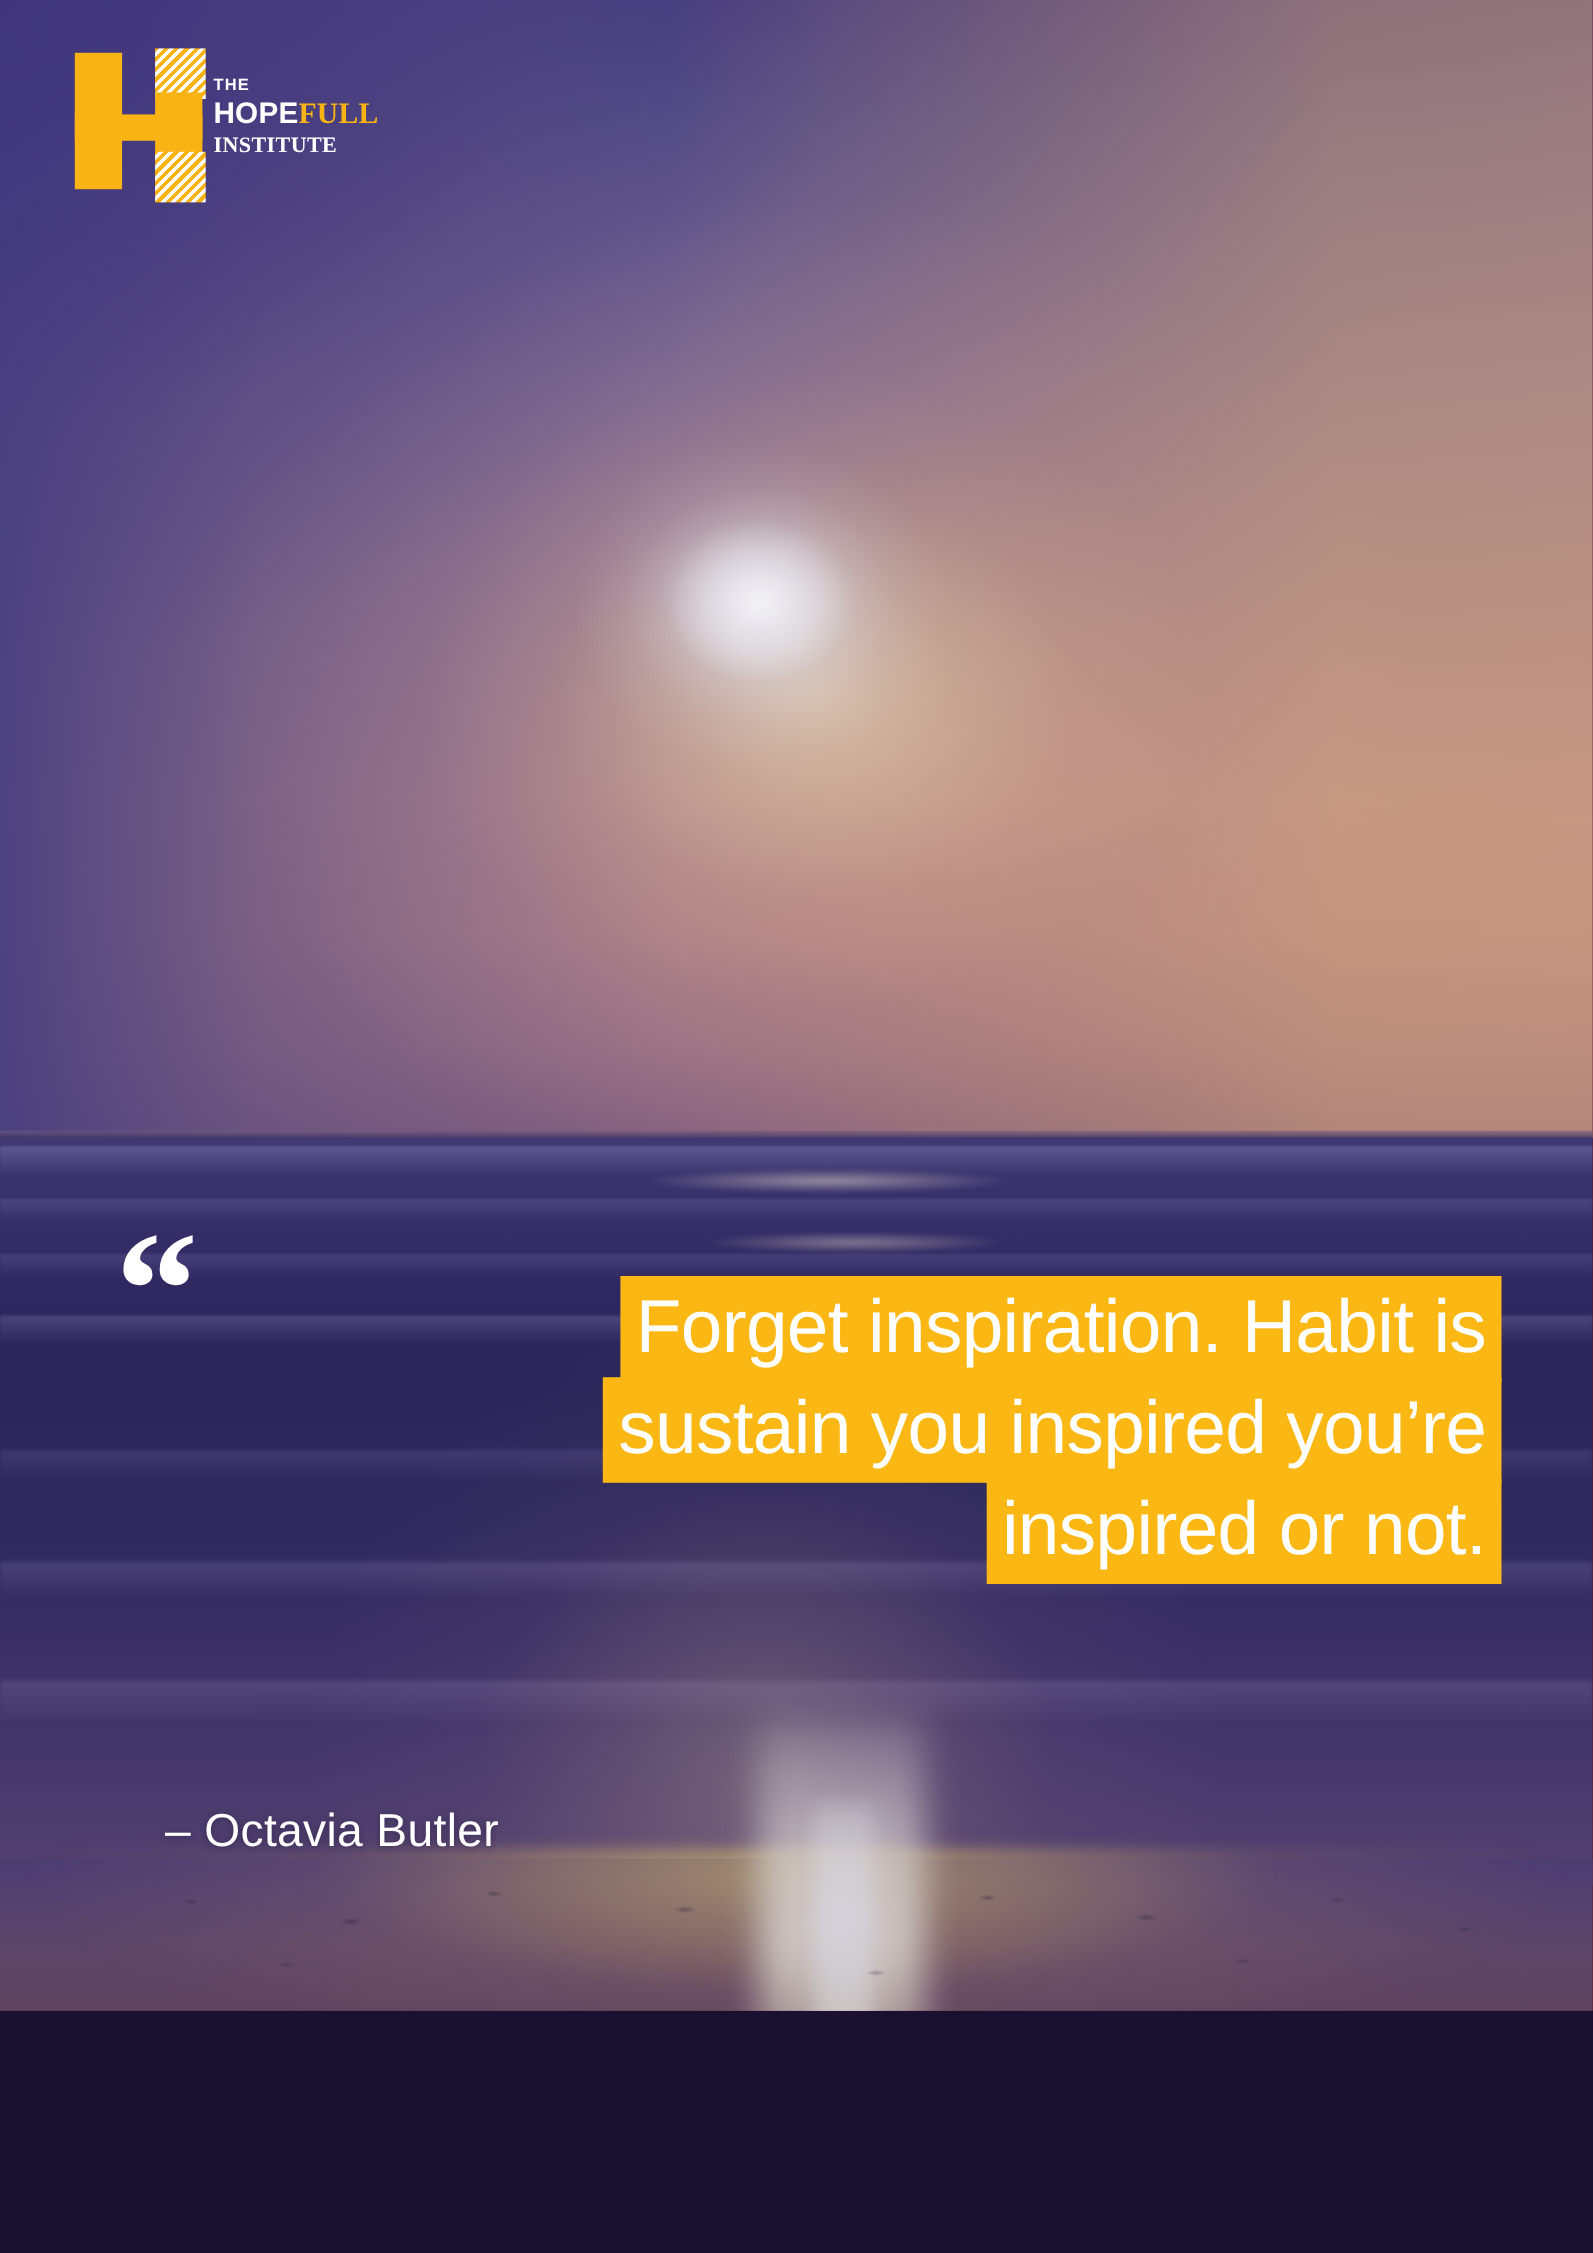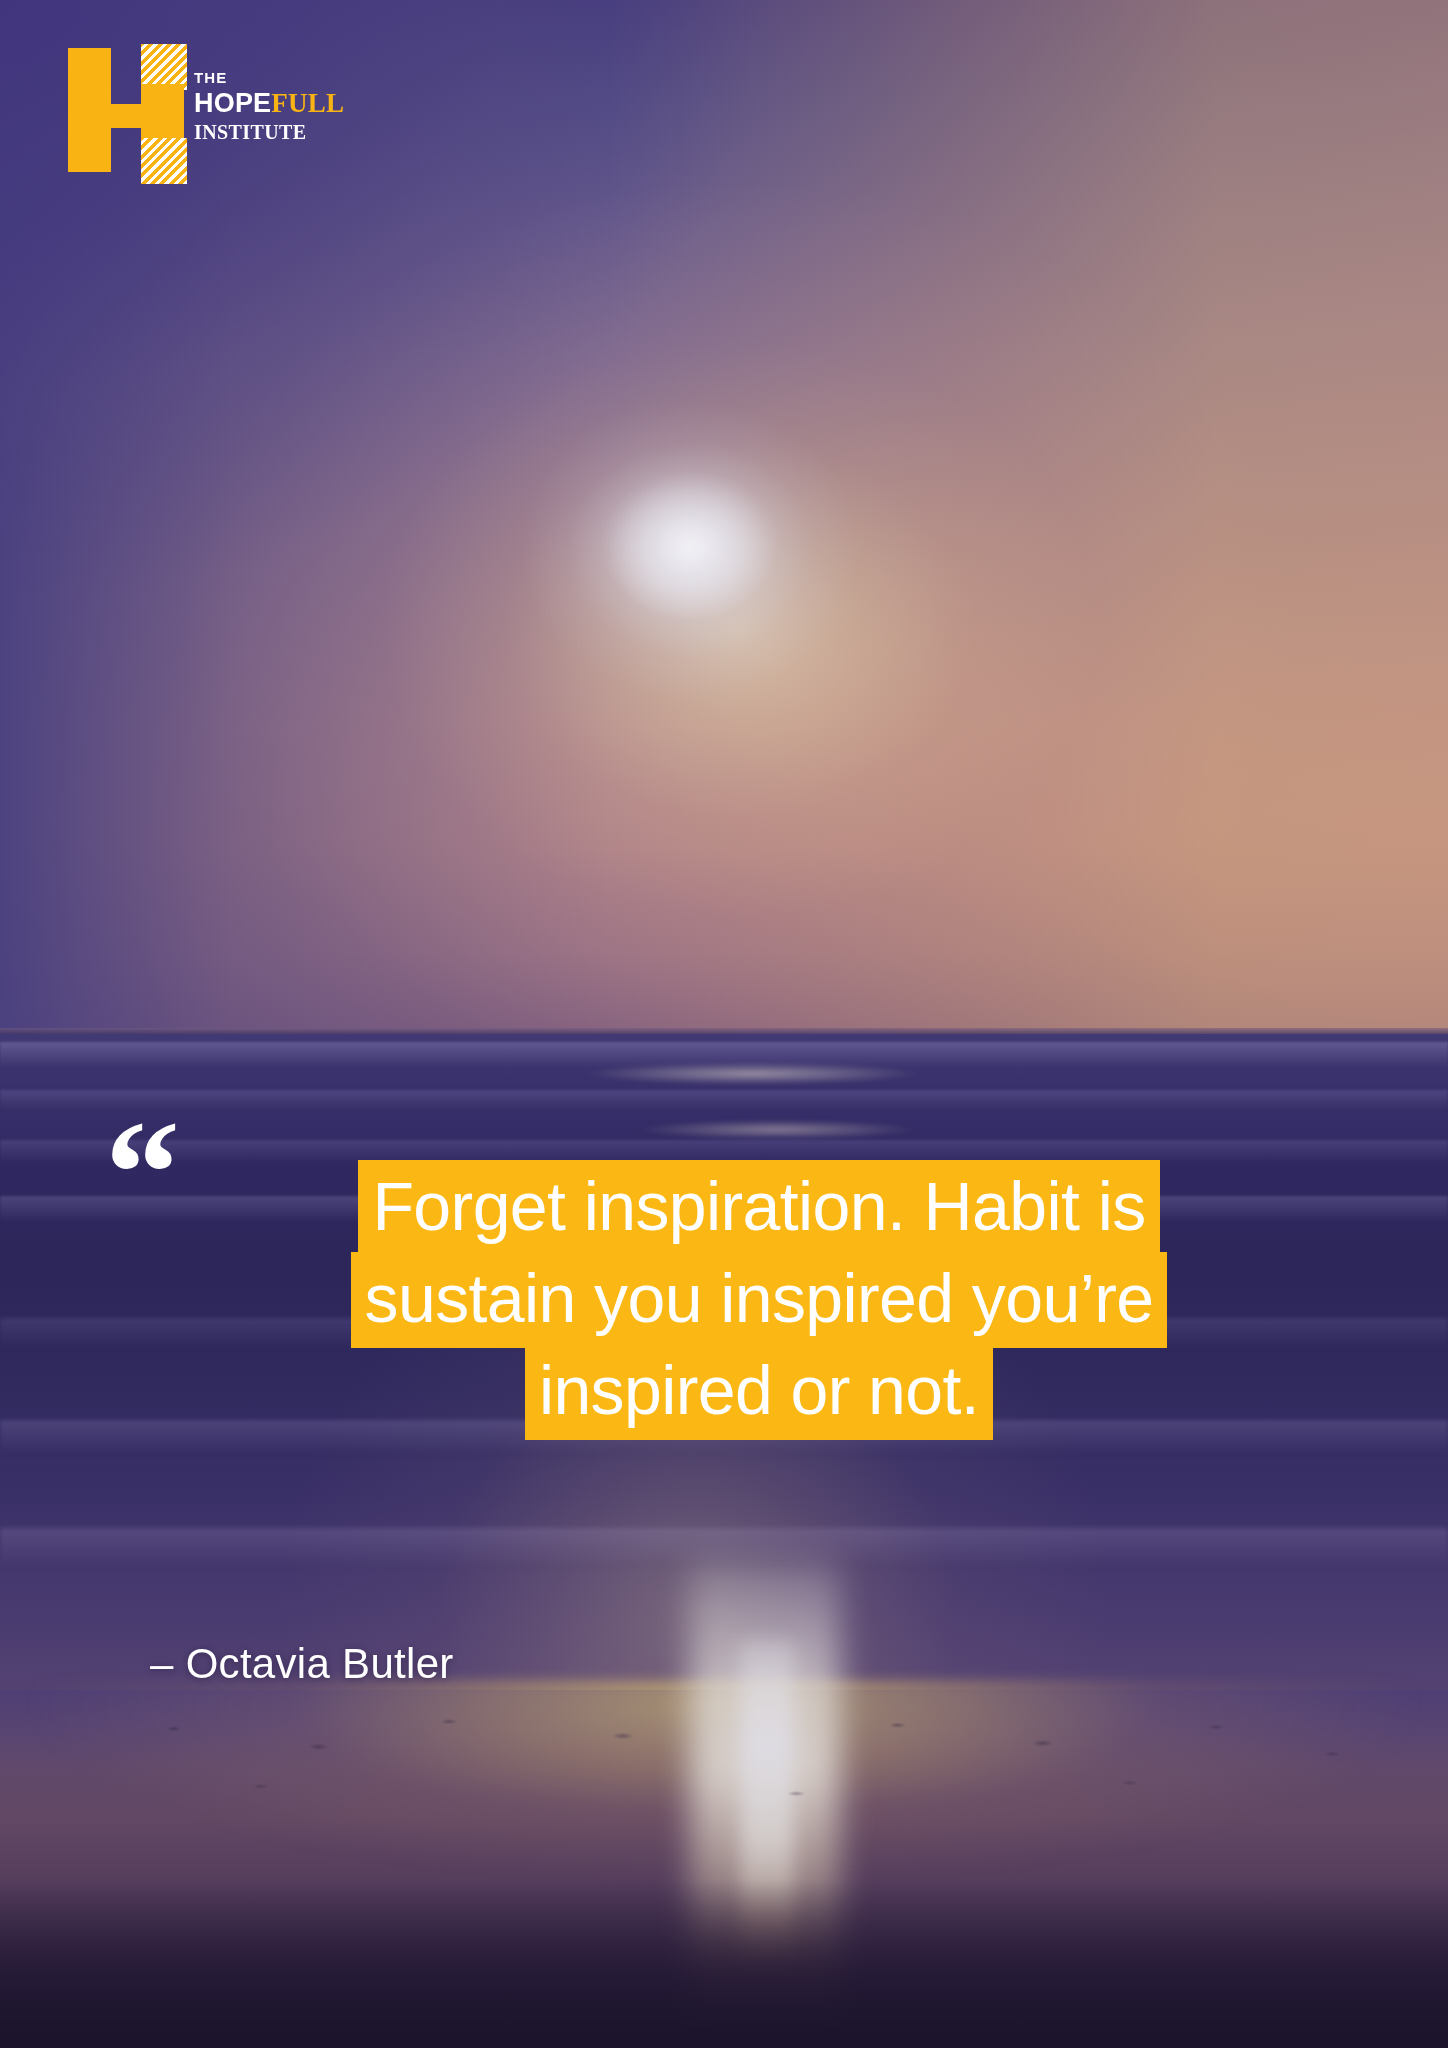--- a/index.html
+++ b/index.html
@@ -5,21 +5,21 @@
   * { margin:0; padding:0; box-sizing:border-box; }
   html, body {
     width:1448px; height:2048px;
     background:#1a1030;
     font-family:"Liberation Sans", sans-serif;
     overflow:hidden;
   }
 
   #poster {
     position:relative;
-    width:1448px; height:2048px;
+    width:1448px; height:1828px;
     overflow:hidden;
     background:#7f1d1d;
   }
 
   
   .photo { position:absolute; inset:0; }
 
   
   .sky {
     position:absolute; left:0; top:0; width:1448px; height:1035px;
@@ -271,21 +271,21 @@
     position:absolute; left:0px; top:-62px;
     color:#ffffff;
     font-family:"Liberation Serif", serif;
     font-size:150px;
     line-height:1;
     font-weight:bold;
     letter-spacing:-6px;
   }
   .quote-lines {
     position:relative;
-    display:flex; flex-direction:column; align-items:center;
+    display:flex; flex-direction:column; align-items:flex-end;
     margin-left:48px;
   }
   .qline {
     display:inline-block;
     background:#FBB714;
     color:#ffffff;
     font-family:"Liberation Sans", sans-serif;
     font-weight:normal;
     font-size:68px;
     line-height:1;

